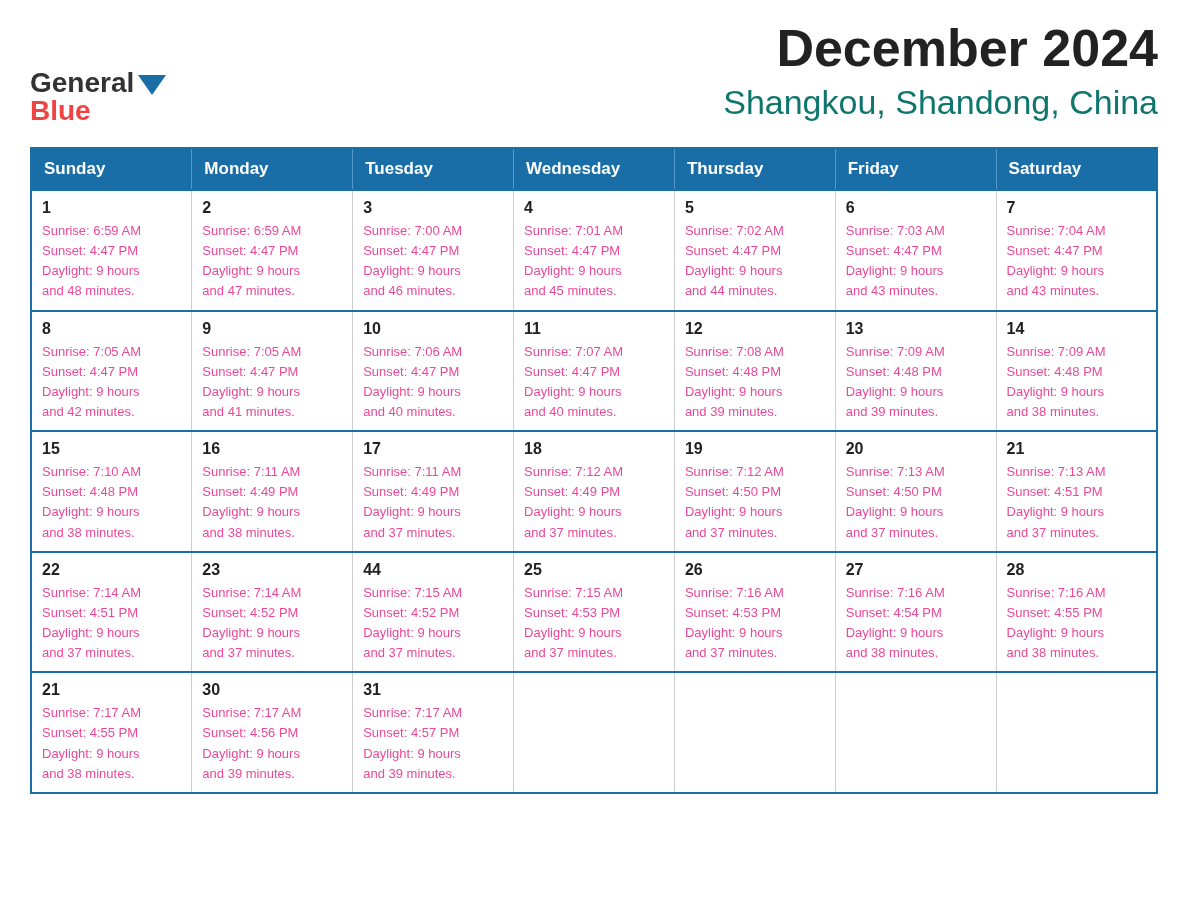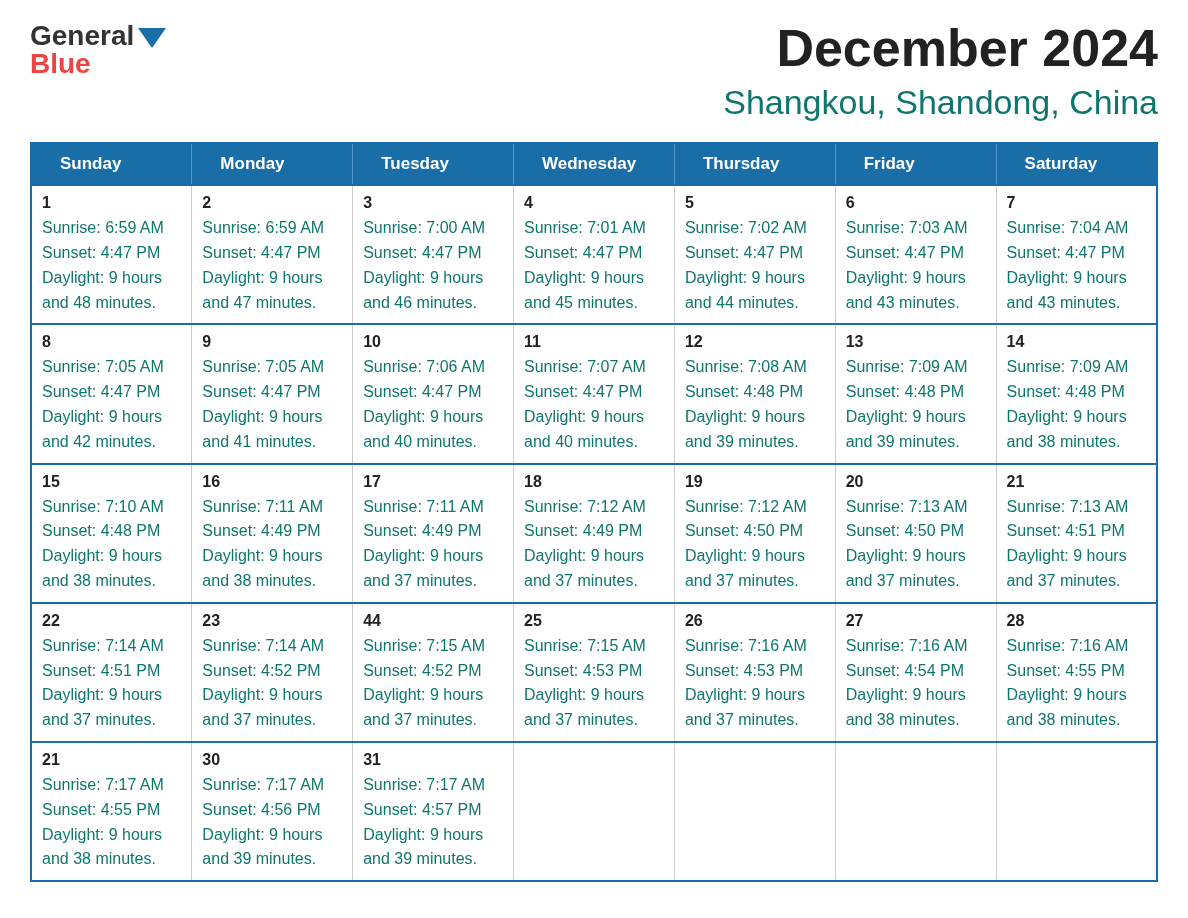--- a/index.html
+++ b/index.html
@@ -13,20 +13,21 @@
     .header {
       display: flex;
       justify-content: space-between;
       align-items: flex-start;
       margin-bottom: 20px;
     }
     .logo {
       display: flex;
       flex-direction: column;
       align-items: flex-start;
+      margin-top: 47px;
     }
     .logo-top {
       display: flex;
       align-items: center;
     }
     .logo-general {
       font-size: 28px;
       font-weight: bold;
       color: #333;
     }
@@ -63,21 +64,21 @@
     .calendar {
       width: 100%;
       border-collapse: collapse;
       border: 2px solid #1a6ea8;
     }
     .calendar thead tr th {
       background: #1a6ea8;
       color: #fff;
       font-size: 17px;
       font-weight: bold;
-      padding: 10px 28px;
+      padding: 10px 12px;
       text-align: left;
       border-right: 1px solid #5599cc;
     }
     .calendar thead tr th:last-child {
       border-right: none;
       margin-top: 11px;
     }
     .calendar tbody tr td {
       vertical-align: top;
       padding: 8px 10px;
@@ -91,23 +92,23 @@
     .calendar tbody tr td:last-child {
       border-right: none;
     }
     .day-num {
       font-size: 16px;
       font-weight: bold;
       display: block;
       margin-bottom: 4px;
     }
     .day-info {
-      font-size: 16px;
+      font-size: 13px;
       line-height: 1.55;
-      color: #0f766e;
+      color: #ec4899;
     }
     .empty-cell {
       background: #fff;
     }
   </style>
 </head>
 <body>
 
 <div class="header">
   <div class="logo">

